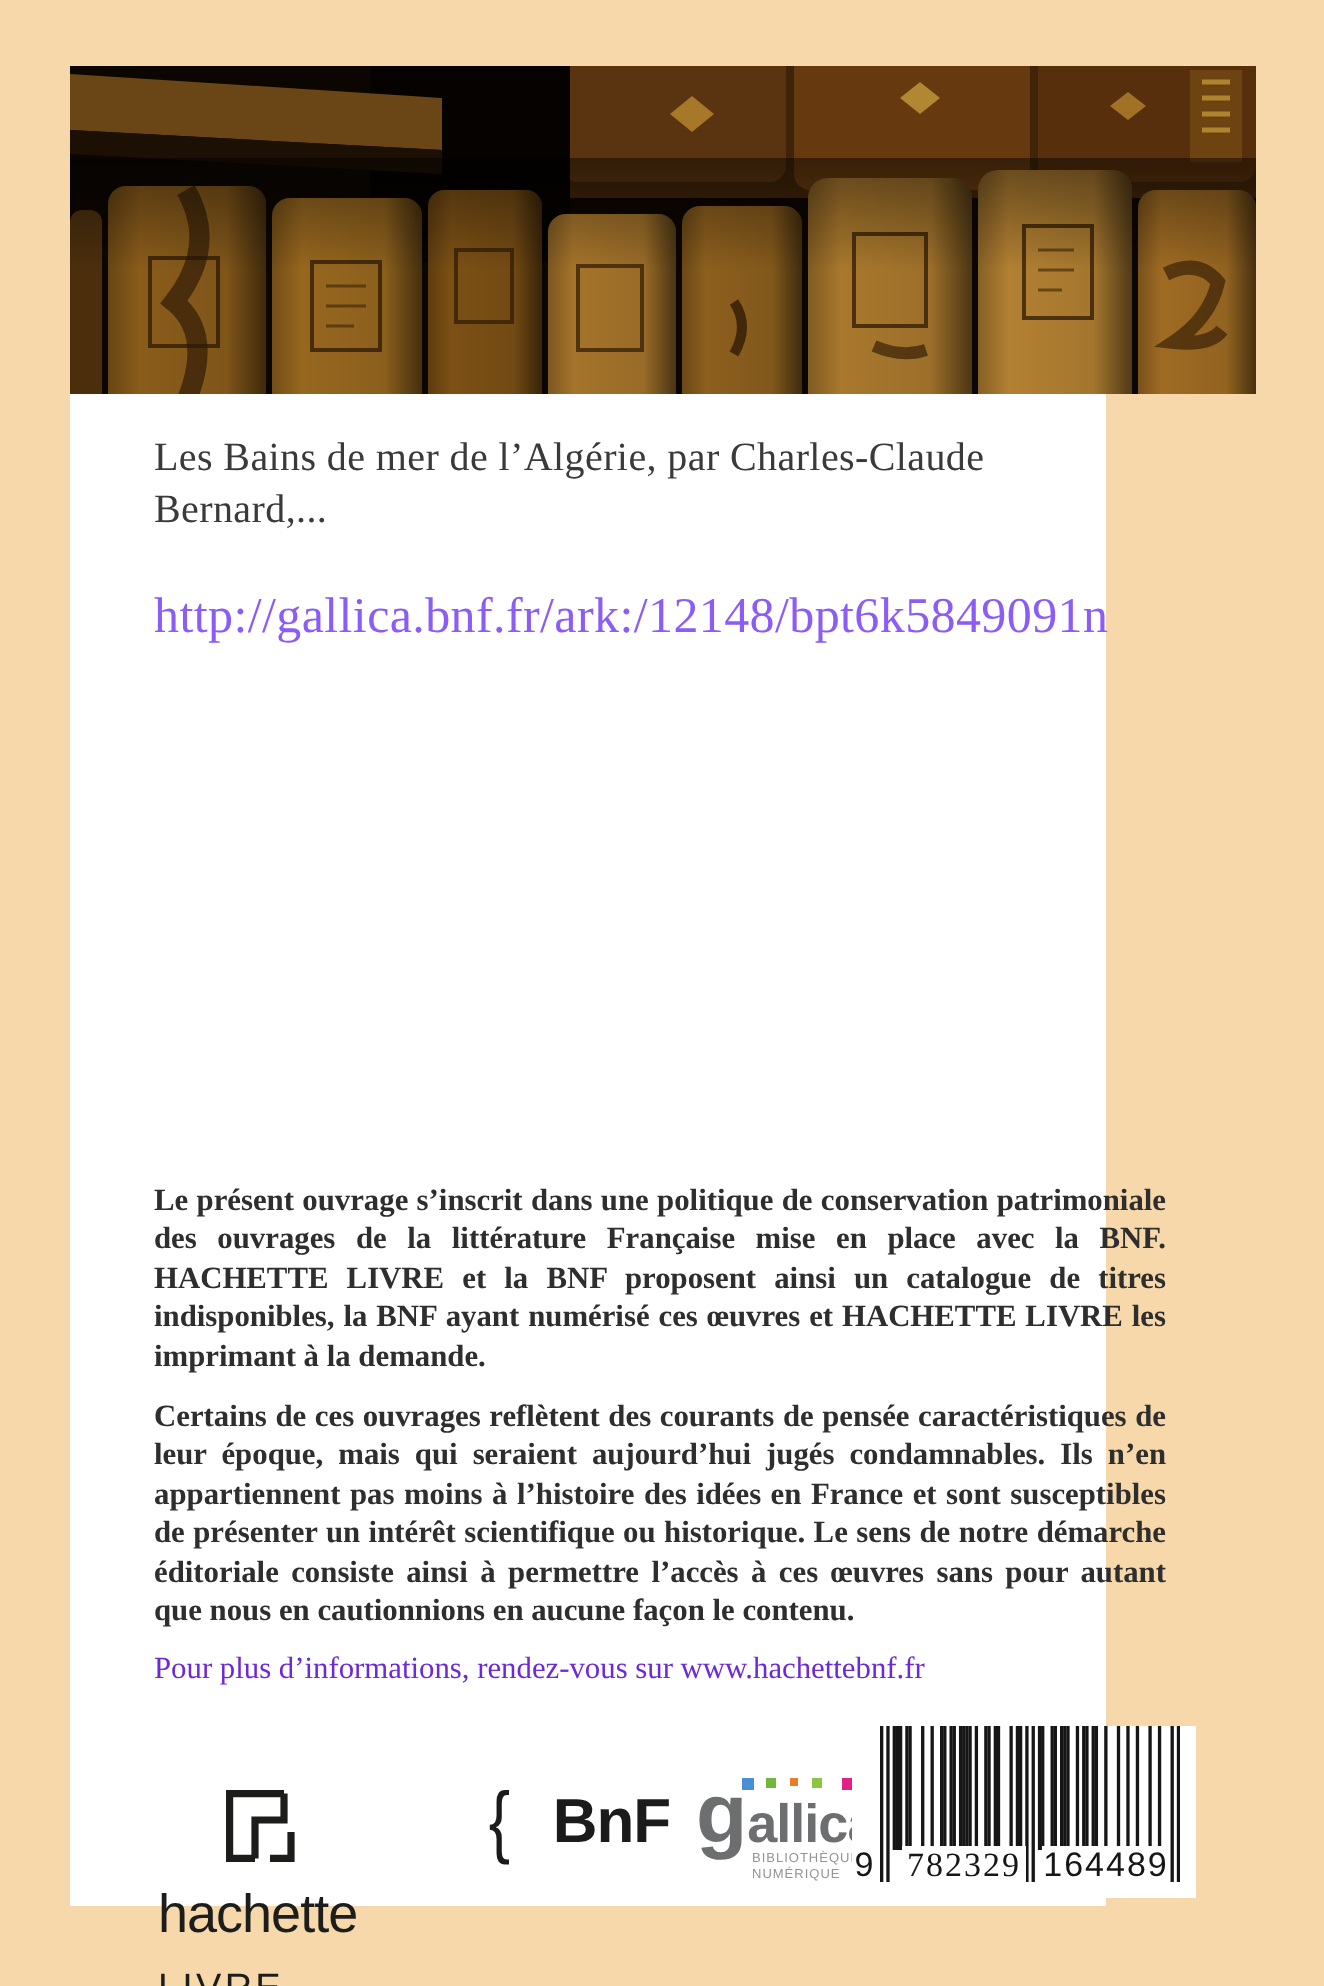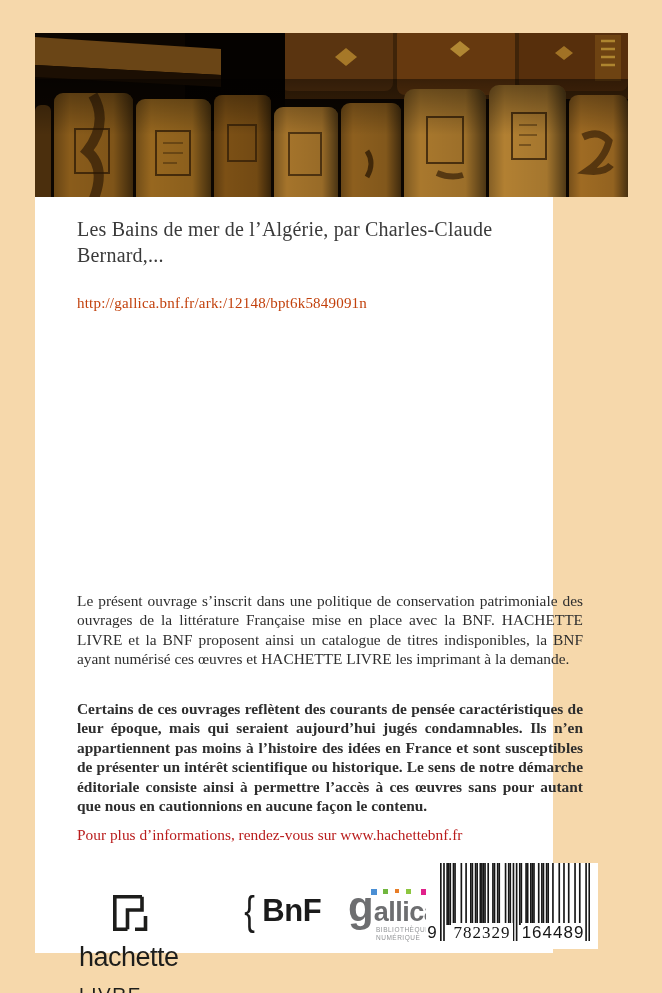--- a/index.html
+++ b/index.html
@@ -13,50 +13,50 @@
     position:absolute;left:35px;top:33px;width:518px;height:920px;
     background:#ffffff;
   }
   .photo{display:block;width:593px;height:164px;}
   .title{
     position:absolute;left:42px;right:48px;top:184px;
     font-size:20px;line-height:25.5px;color:#3a3a3a;letter-spacing:.2px;
   }
   .ark{
     position:absolute;left:42px;right:30px;top:262px;
-    font-size:15px;color:#c2410c;letter-spacing:.2px;
+    font-size:25px;color:#8b5cf6;letter-spacing:.2px;
   }
   .para{
     position:absolute;left:42px;width:506px;margin:0;
     font-size:15.4px;line-height:19.4px;color:#2e2e2e;
     text-align:justify;
   }
-  .p1{top:558px;}
+  .p1{top:558px;font-weight:bold;}
   .p2{top:666px;font-weight:bold;}
   .info{
     position:absolute;left:42px;width:520px;top:793px;margin:0;
-    font-size:15.4px;color:#b91c1c;
+    font-size:15.4px;color:#6d28d9;
   }
   
   .hachette{
     position:absolute;left:44px;top:858px;
     display:flex;align-items:center;gap:9px;color:#1d1d1b;
     font-family:"Liberation Sans", sans-serif;
     flex-direction:column;
   }
   .hachette-text{display:flex;flex-direction:column;line-height:1;}
   .hachette-name{font-size:27px;letter-spacing:-0.5px;}
   .hachette-imprint{font-size:19px;letter-spacing:1.6px;margin-top:14px;}
   .bnf{
     position:absolute;left:208px;top:860px;
     display:flex;align-items:center;color:#1b1b1b;
     font-family:"Liberation Sans", sans-serif;
   }
   .bnf-brace{font-size:40px;line-height:36px;font-weight:500;transform:scaleX(.8);}
-  .bnf-name{font-size:31px;font-weight:bold;letter-spacing:-0.5px;margin-left:6px;text-align:center;}
+  .bnf-name{font-size:31px;font-weight:bold;letter-spacing:-0.5px;margin-left:20px;text-align:center;}
   .gallica{
     position:absolute;left:313px;top:853px;width:110px;height:70px;
     font-family:"Liberation Sans", sans-serif;color:#6d6e70;
   }
   .gallica-dots{position:absolute;left:23px;top:3px;width:70px;height:7px;}
   .gallica-dots span{position:absolute;top:0;}
   .gallica-word{position:absolute;left:0;top:4px;display:flex;align-items:baseline;font-weight:bold;}
   .gallica-g{font-size:42px;line-height:34px;}
   .gallica-rest{font-size:27px;letter-spacing:-0.5px;}
   .gallica-sub{

